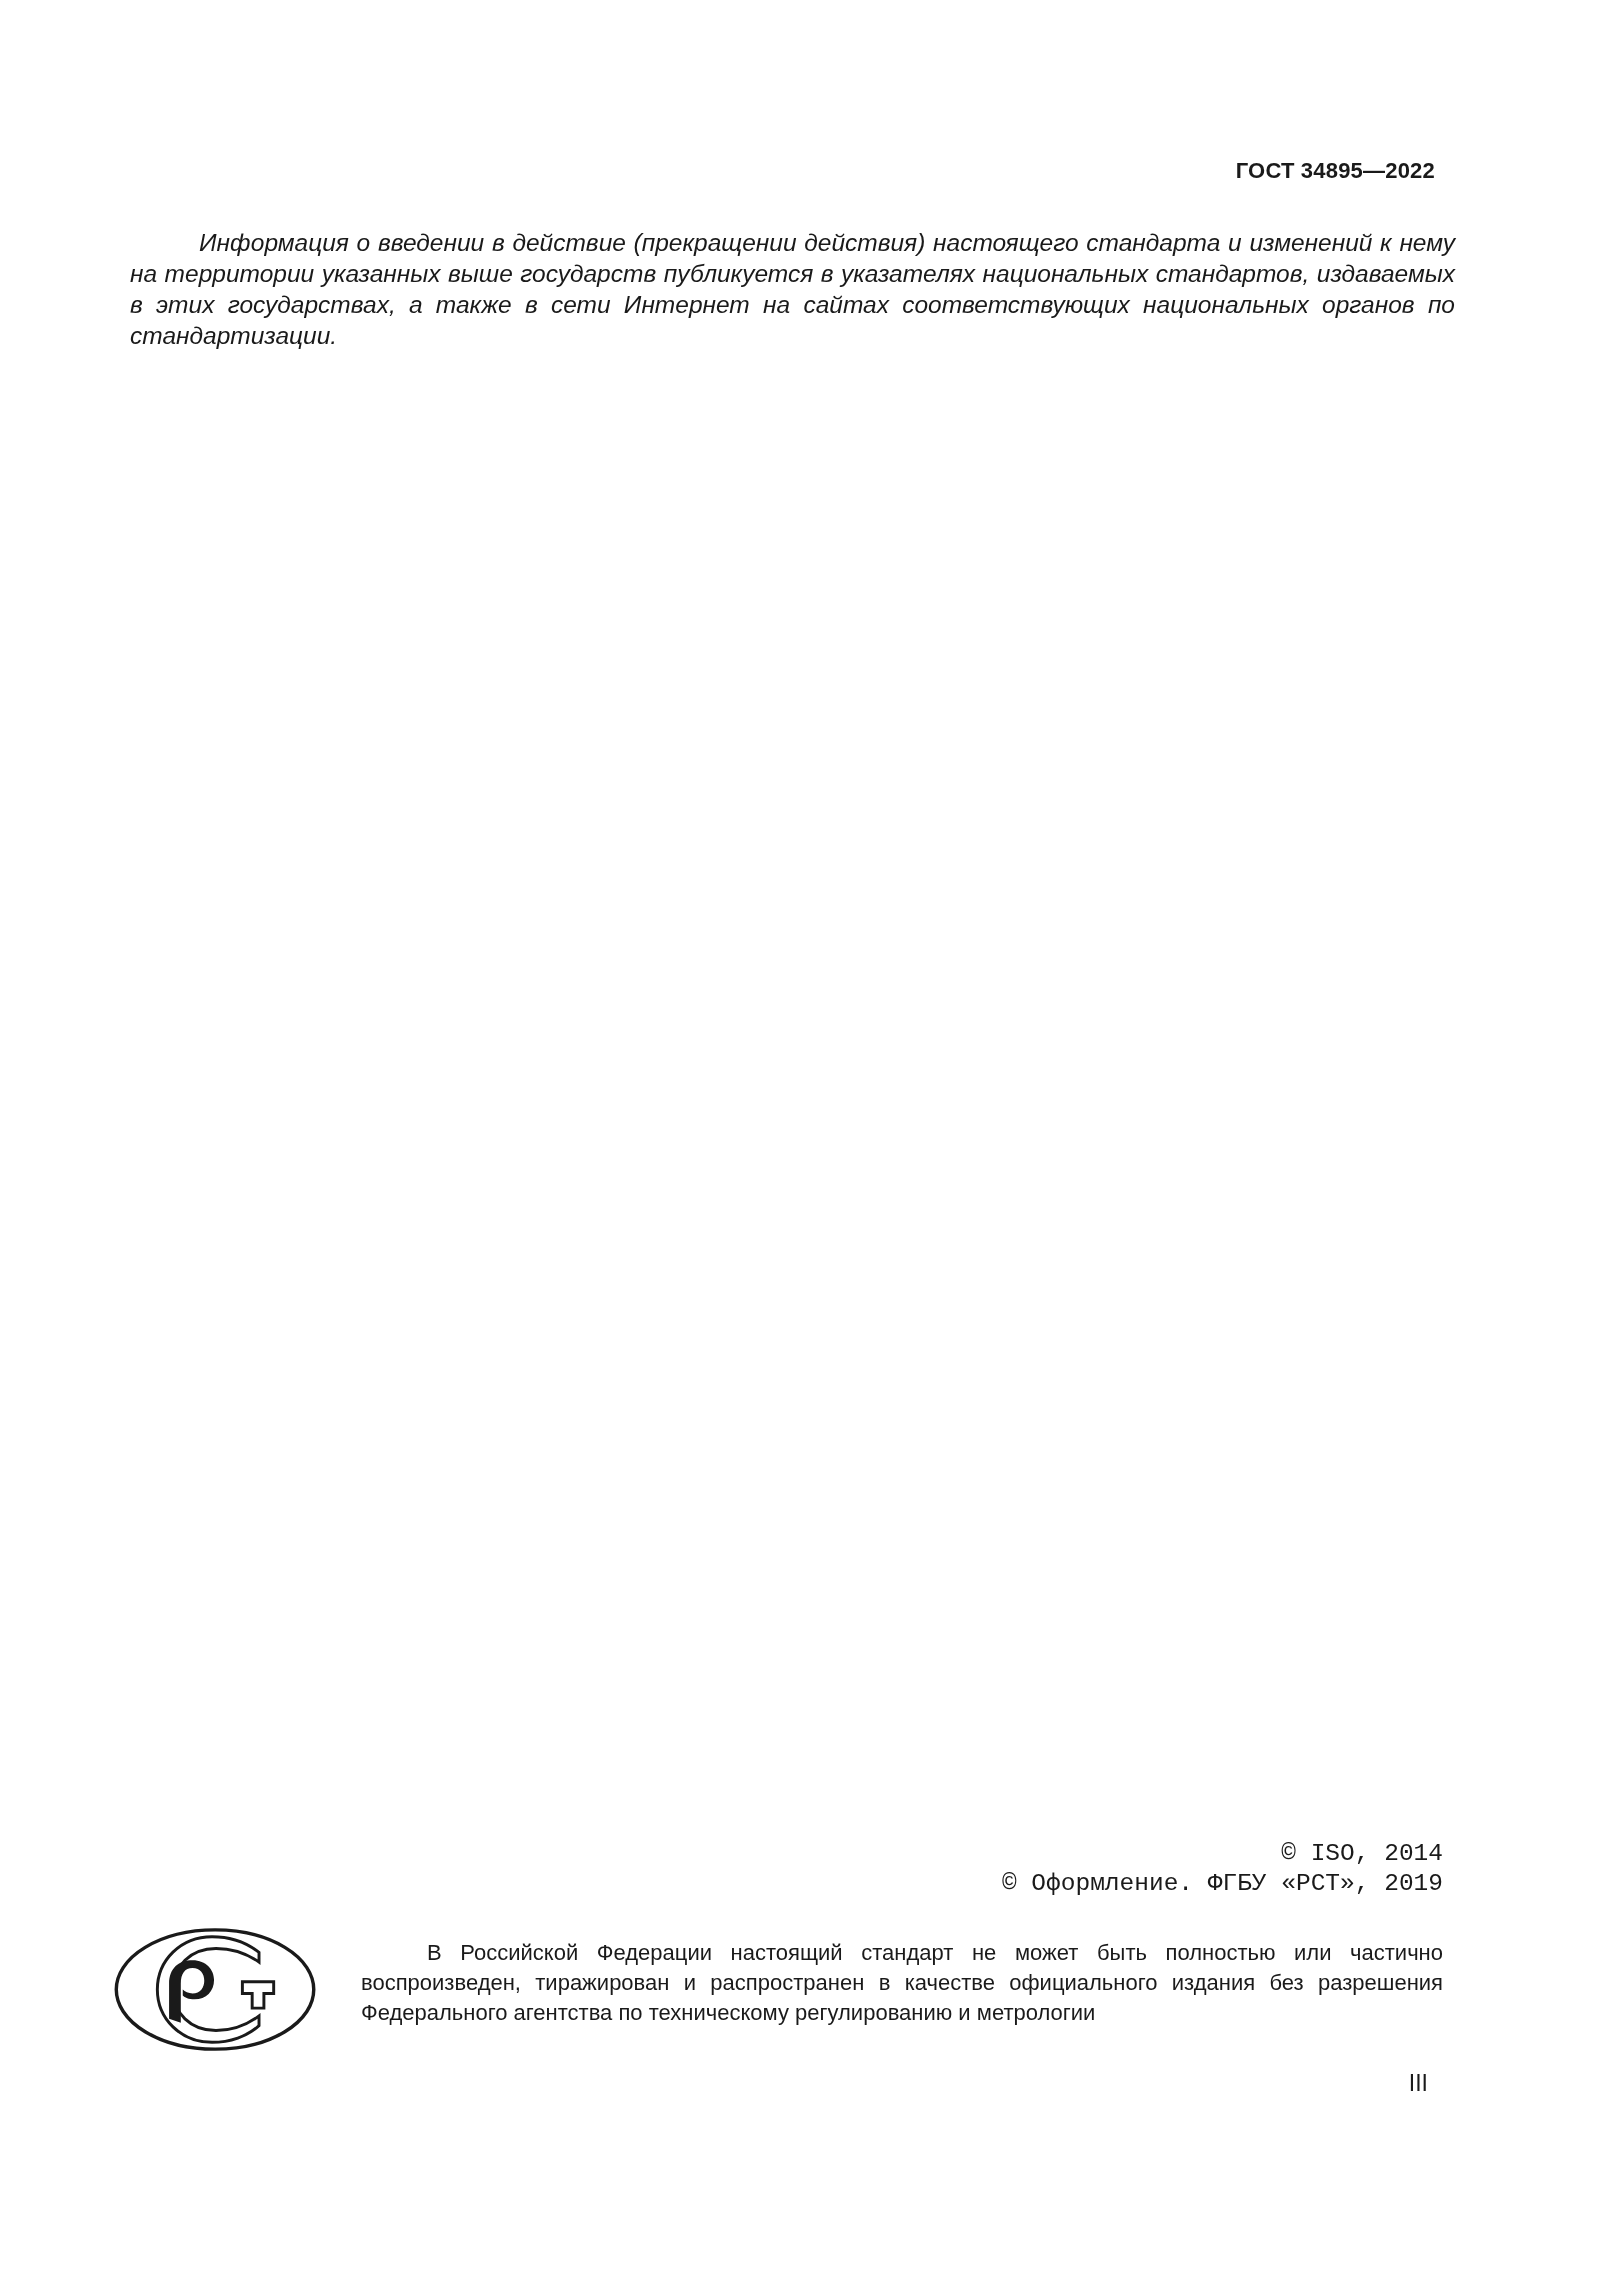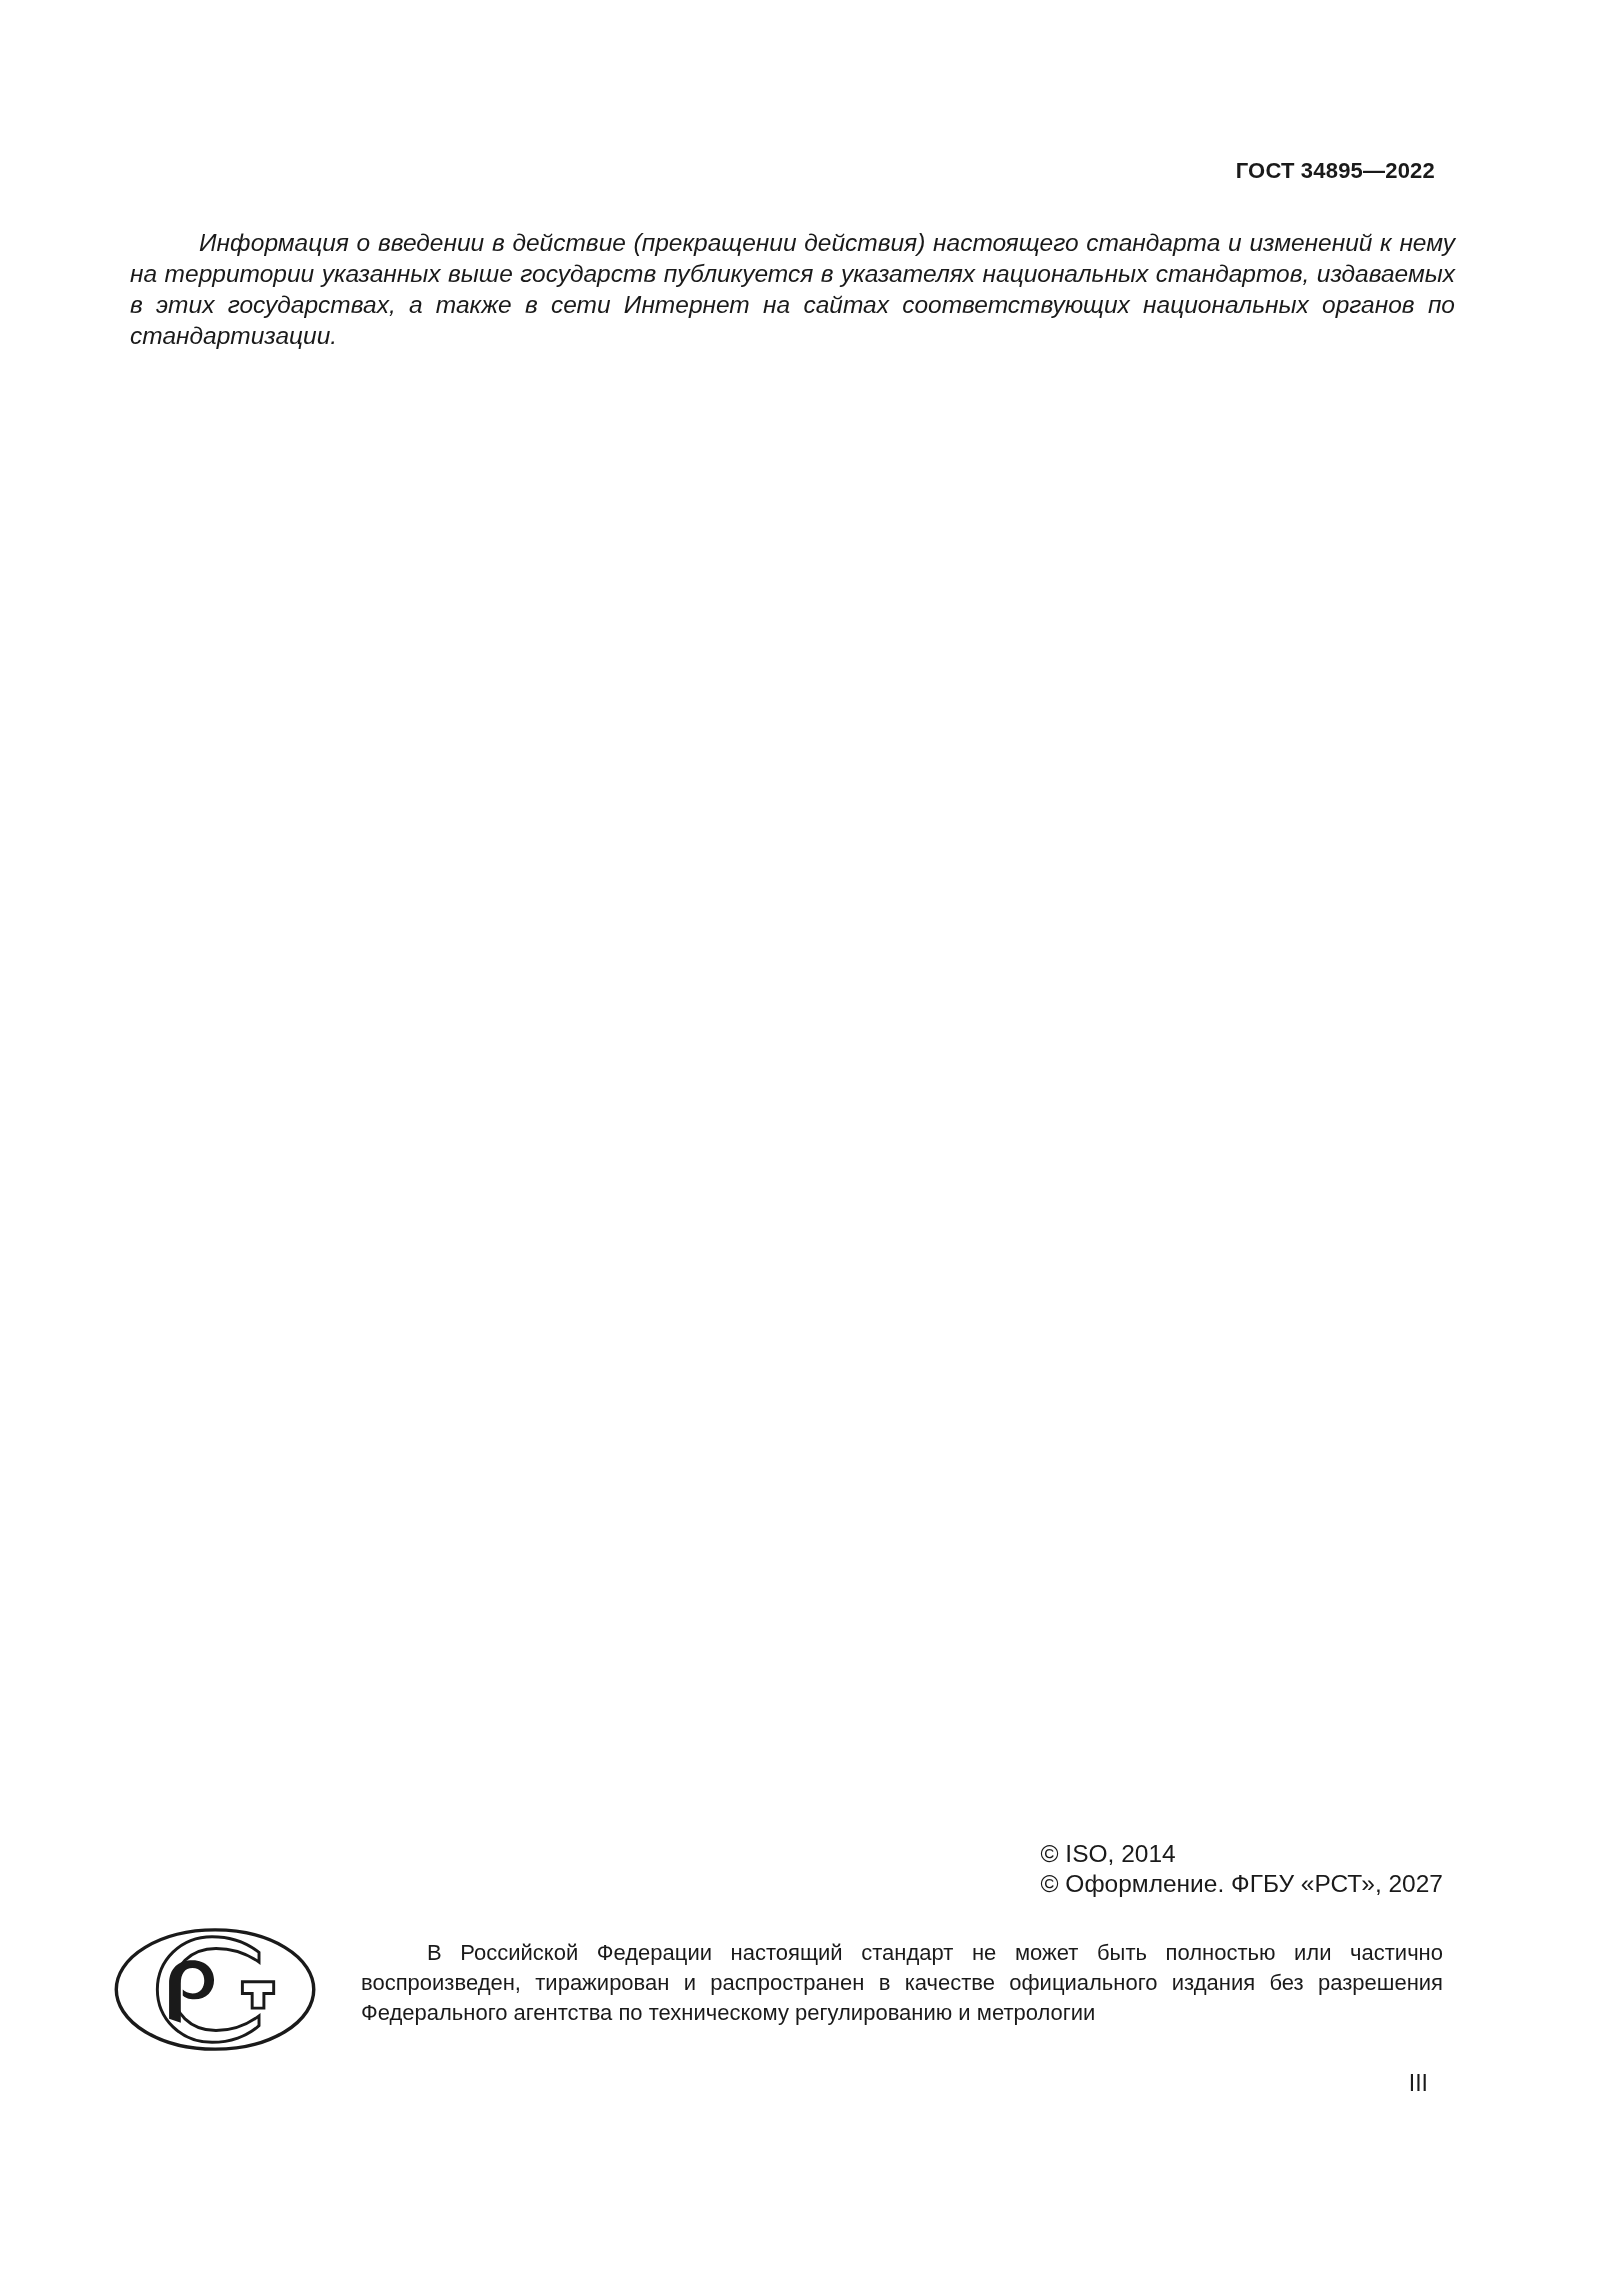--- a/index.html
+++ b/index.html
@@ -42,22 +42,22 @@
       margin: 0;
       text-indent: 69px;
       text-align: justify;
       text-align-last: left;
       hyphens: manual;
     }
     .copyright {
       position: absolute;
       right: 178px;
       top: 1839px;
-      text-align: left;
-      font-family: Liberation Sans, sans-serif;
+      text-align: right;
+      font-family: Liberation Mono, monospace;
       font-size: 24.5px;
       line-height: 30px;
       color: #1a1a1a;
     }
     .copyright div { white-space: nowrap; }
     .logo {
       position: absolute;
       left: 112px;
       top: 1925px;
       width: 208px;
@@ -93,21 +93,21 @@
 <body>
 
 <div class="page-header">ГОСТ 34895—2022</div>
 
 <div class="main-text">
   <p>Информация о введении в действие (прекращении действия) настоящего стандарта и изменений к нему на территории указанных выше государств публикуется в указателях национальных стандартов, издаваемых в этих государствах, а также в сети Интернет на сайтах соответствующих национальных органов по стандартизации.</p>
 </div>
 
 <div class="copyright">
   <div>© ISO, 2014</div>
-  <div>© Оформление. ФГБУ «РСТ», 2027</div>
+  <div>© Оформление. ФГБУ «РСТ», 2019</div>
 </div>
 
 <div class="logo">
   <svg width="208" height="131" viewBox="0 0 212 134" xmlns="http://www.w3.org/2000/svg">
 
     <ellipse cx="105" cy="66" rx="101" ry="61" fill="none" stroke="#1a1a1a" stroke-width="3.5"></ellipse>
 
     <path d="M 150 28
              C 136 17, 118 12, 102 12
              C 70 12, 46 36, 46 66

